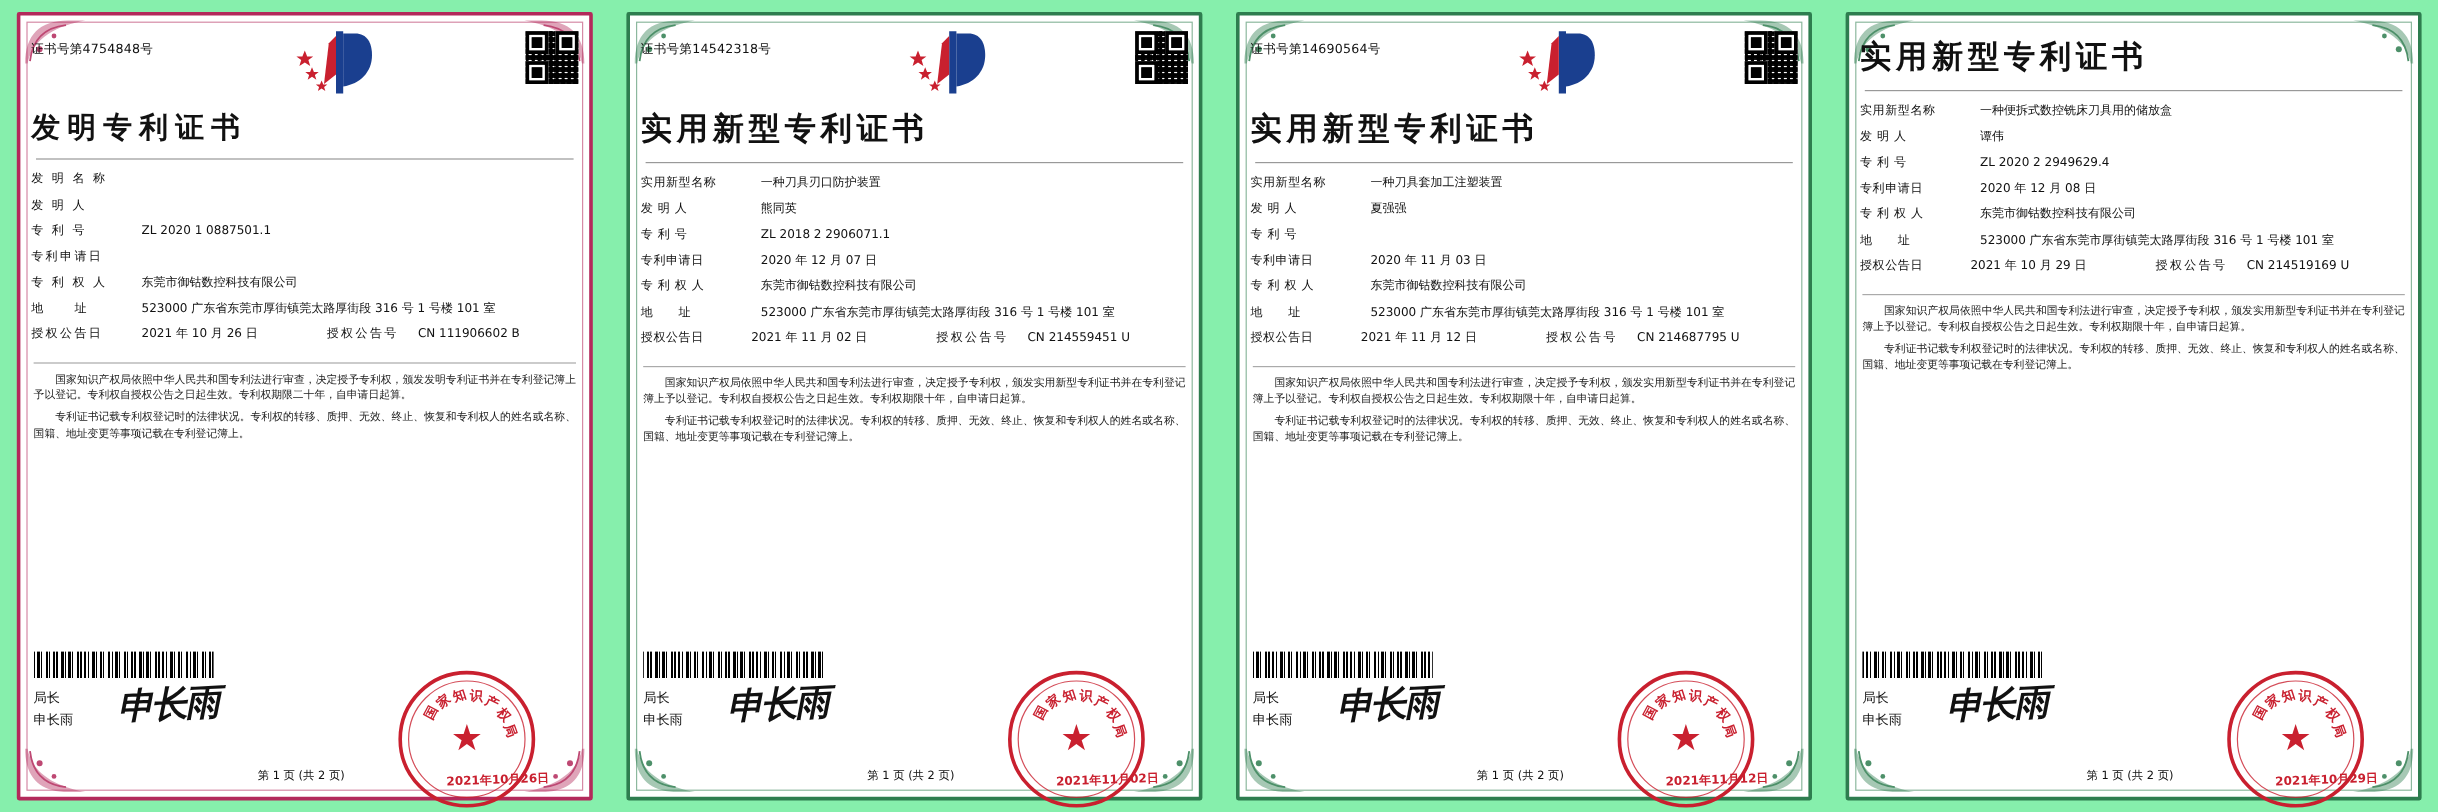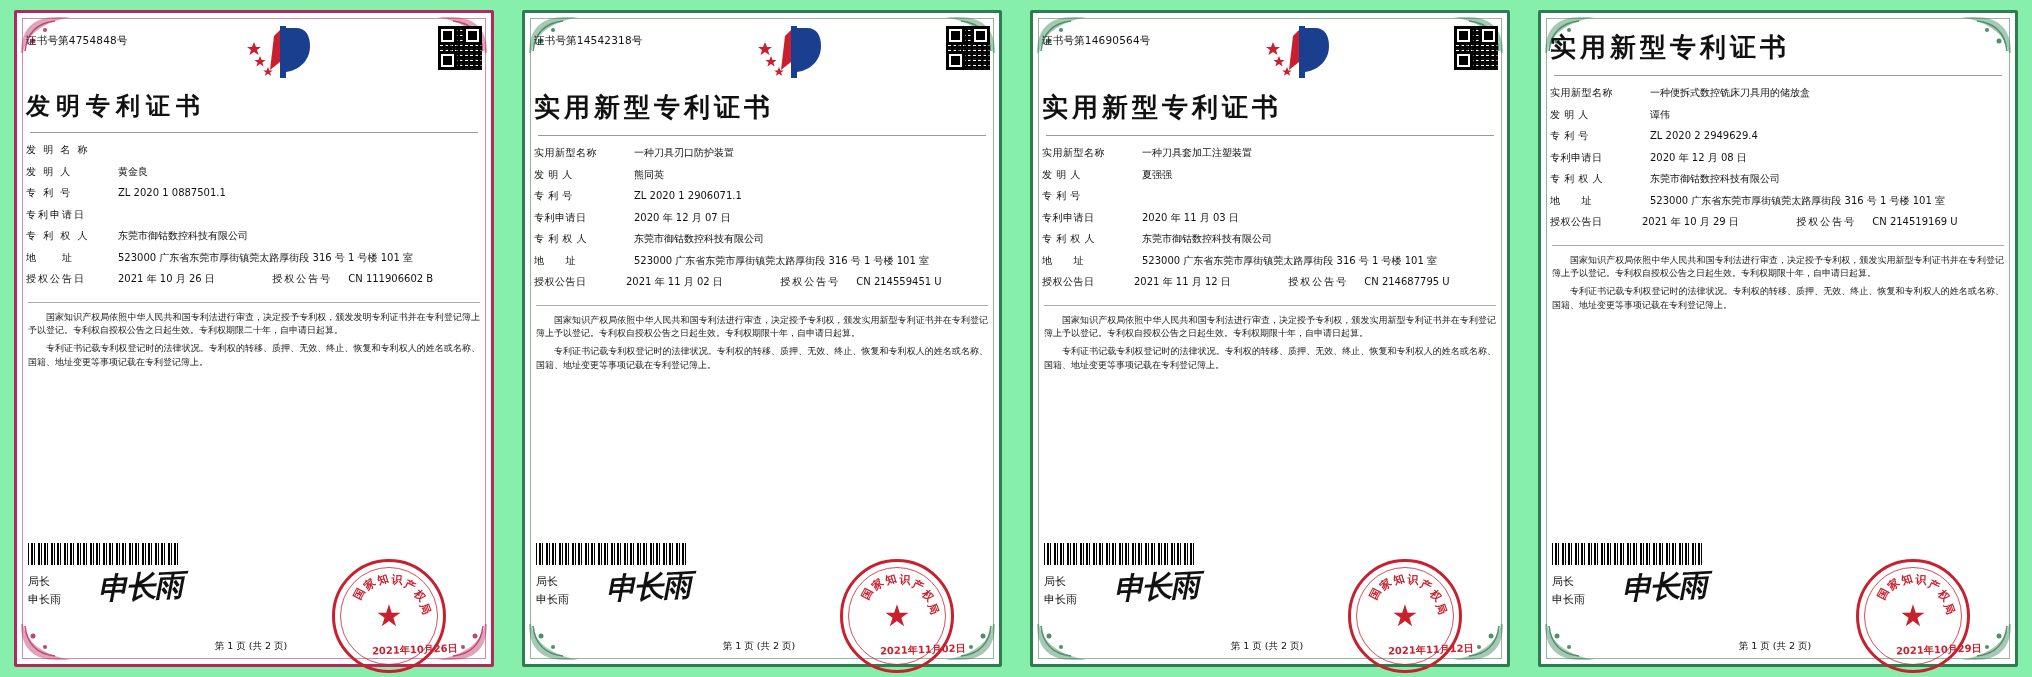--- a/index.html
+++ b/index.html
@@ -329,21 +329,20 @@
 
       <div class="title">发明专利证书</div>
       <div class="rule"></div>
 
       <div class="fields">
         <div class="row">
           <div class="lbl">发 明 名 称</div>
         </div>
         <div class="row">
           <div class="lbl">发 明 人</div>
-          <div class="val">黄金良</div>
         </div>
         <div class="row">
           <div class="lbl">专 利 号</div>
           <div class="val">ZL 2020 1 0887501.1</div>
         </div>
         <div class="row">
           <div class="lbl">专利申请日</div>
         </div>
         <div class="row">
           <div class="lbl">专 利 权 人</div>
@@ -460,21 +459,21 @@
         <div class="row">
           <div class="lbl wide">实用新型名称</div>
           <div class="val">一种刀具刃口防护装置</div>
         </div>
         <div class="row">
           <div class="lbl wide">发 明 人</div>
           <div class="val">熊同英</div>
         </div>
         <div class="row">
           <div class="lbl wide">专 利 号</div>
-          <div class="val">ZL 2020 1 2906071.1</div>
+          <div class="val">ZL 2018 2 2906071.1</div>
         </div>
         <div class="row">
           <div class="lbl wide">专利申请日</div>
           <div class="val">2020 年 12 月 07 日</div>
         </div>
         <div class="row">
           <div class="lbl wide">专 利 权 人</div>
           <div class="val">东莞市御钴数控科技有限公司</div>
         </div>
         <div class="row">

